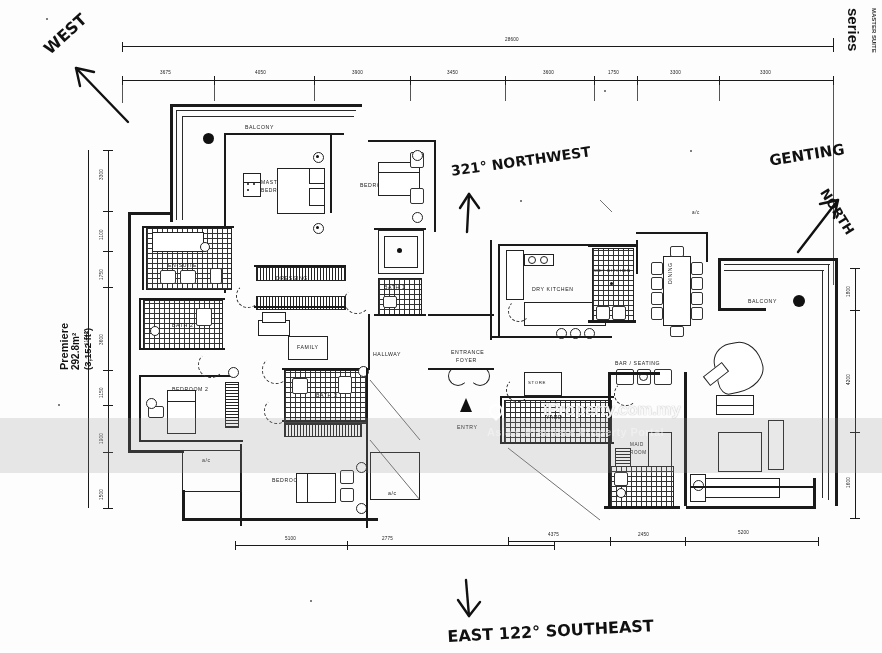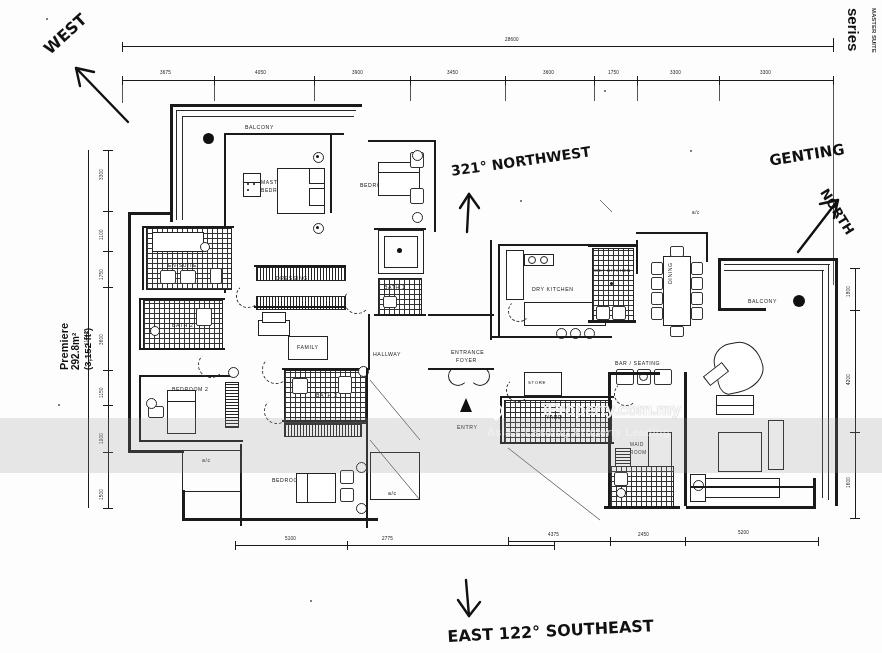--- a/index.html
+++ b/index.html
@@ -388,21 +388,21 @@
   <div class="arcdoor" style="left:262px;top:356px;width:26px;height:26px;"></div>
   <div class="arcdoor" style="left:264px;top:398px;width:24px;height:24px;"></div>
   <div class="arcdoor" style="left:344px;top:288px;width:24px;height:24px;"></div>
   <div class="arcdoor" style="left:506px;top:378px;width:22px;height:22px;"></div>
   <div class="arcdoor" style="left:614px;top:382px;width:22px;height:22px;"></div>
   <div class="arcdoor" style="left:508px;top:300px;width:20px;height:20px;"></div>
 
   <div id="wm"></div>
   <div id="wmpin"></div>
   <div id="wmtext" style="left:503px;">iProperty.com.my</div>
-  <div id="wmsub">Asia's Leading Property Leading</div>
+  <div id="wmsub">Asia's Premiere Property Portal</div>
 
   <div class="hand" style="left:40px;top:44px;font-size:16px;transform:rotate(-42deg);transform-origin:left top;">WEST</div>
   <svg class="abs" style="left:60px;top:50px;width:80px;height:80px;">
     <path d="M68 72 L16 18" stroke="#111" stroke-width="2.4" fill="none" stroke-linecap="round"></path>
     <path d="M16 18 L34 22 M16 18 L20 36" stroke="#111" stroke-width="2.4" fill="none" stroke-linecap="round"></path>
   </svg>
 
   <div class="hand" style="left:450px;top:163px;font-size:14px;transform:rotate(-8deg);transform-origin:left top;">321° NORTHWEST</div>
   <svg class="abs" style="left:455px;top:186px;width:40px;height:48px;">
     <path d="M12 46 L14 8" stroke="#111" stroke-width="2.4" fill="none" stroke-linecap="round"></path>

